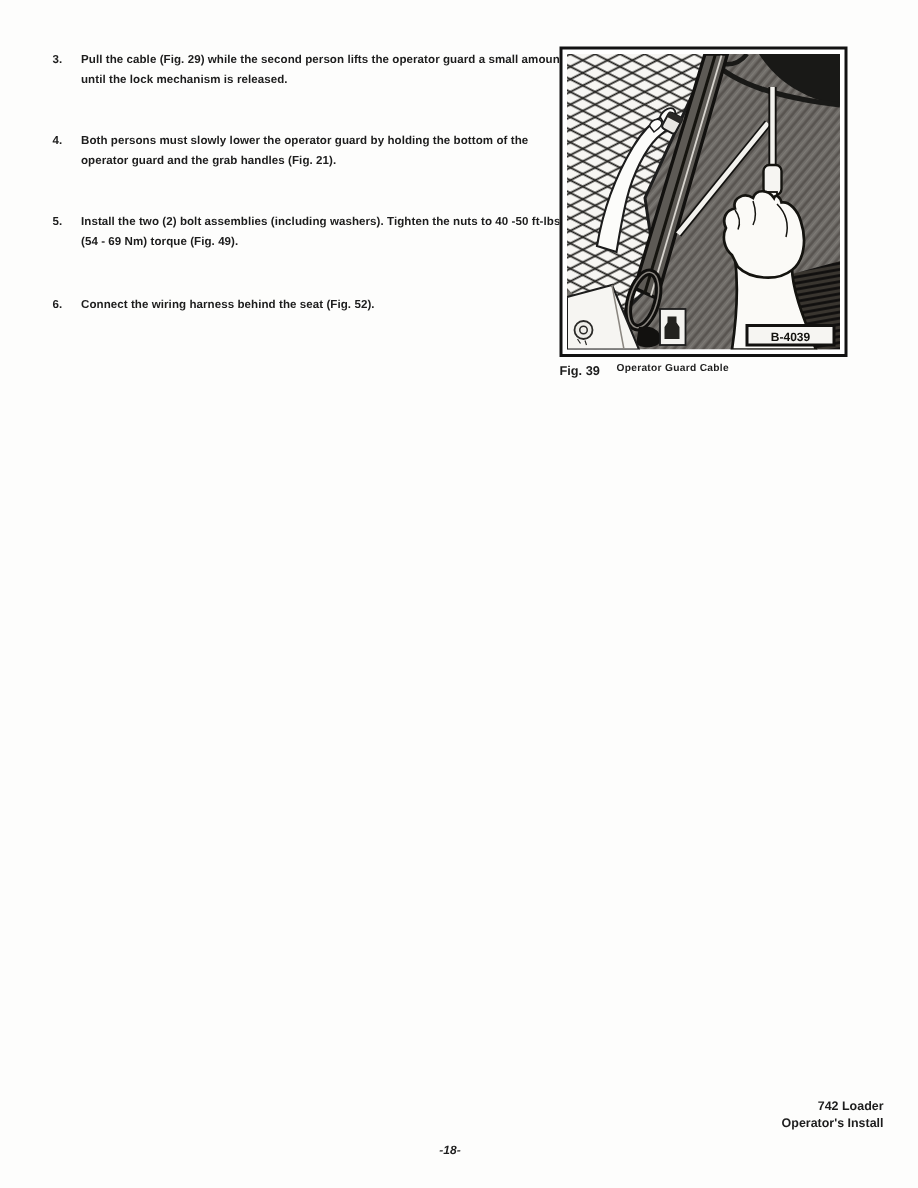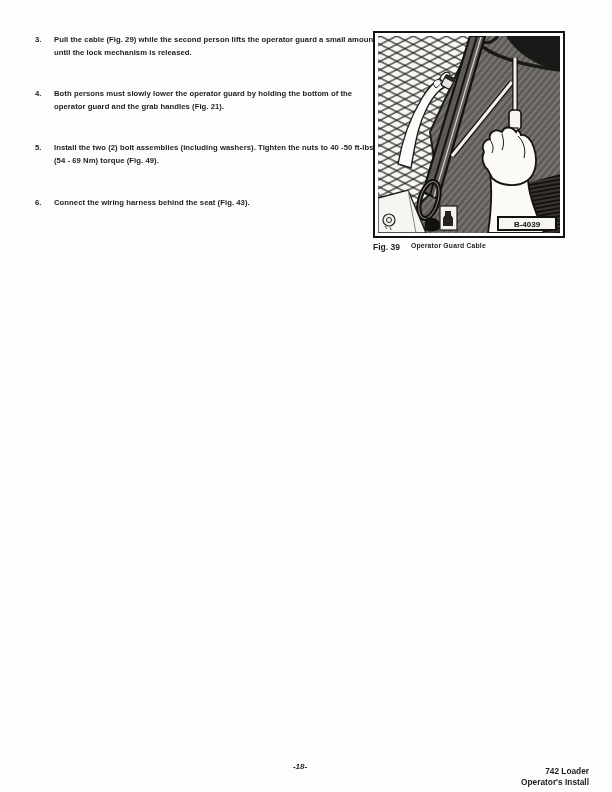--- a/index.html
+++ b/index.html
@@ -22,21 +22,21 @@
   .fig-caption{
     display:flex;align-items:flex-start;gap:11px;margin-top:4px;white-space:nowrap;
   }
   .fig-caption .cap-label{font-weight:bold;font-size:8.5px;}
   .fig-caption .cap-title{font-weight:bold;font-size:6.8px;letter-spacing:.2px;}
   .page-num{
     position:absolute;left:270px;top:762px;width:60px;text-align:center;
     font-weight:bold;font-size:8px;font-style:italic;
   }
   .footer-right{
-    position:absolute;right:23px;top:766px;text-align:right;
+    position:absolute;right:23px;top:732px;text-align:right;
     font-weight:bold;font-size:8.3px;line-height:10.5px;
   }
 </style>
 </head>
 <body>
 
 <div class="page">
 
   <div class="item" style="top:33px">
     <span class="num">3.</span>
@@ -45,21 +45,21 @@
   <div class="item" style="top:87px">
     <span class="num">4.</span>
     <div class="txt">Both persons must slowly lower the operator guard by holding the bottom of the operator guard and the grab handles (Fig. 21).</div>
   </div>
   <div class="item" style="top:141px">
     <span class="num">5.</span>
     <div class="txt">Install the two (2) bolt assemblies (including washers). Tighten the nuts to 40 -50 ft-lbs. (54 - 69 Nm) torque (Fig. 49).</div>
   </div>
   <div class="item" style="top:196px">
     <span class="num">6.</span>
-    <div class="txt">Connect the wiring harness behind the seat (Fig. 43).</div>
+    <div class="txt">Connect the wiring harness behind the seat (Fig. 52).</div>
   </div>
 
   <div class="fig">
     <div class="fig-frame">
       <svg width="182" height="197" viewBox="0 0 182 197">
         <defs>
           <pattern id="hatchBg" width="5" height="5" patternUnits="userSpaceOnUse" patternTransform="rotate(40)">
             <rect width="5" height="5" fill="#6e6b67"></rect>
             <line x1="1" y1="0" x2="1" y2="5" stroke="#57534f" stroke-width="1.6"></line>
             <line x1="3.5" y1="0" x2="3.5" y2="5" stroke="#7e7b76" stroke-width="0.9"></line>

